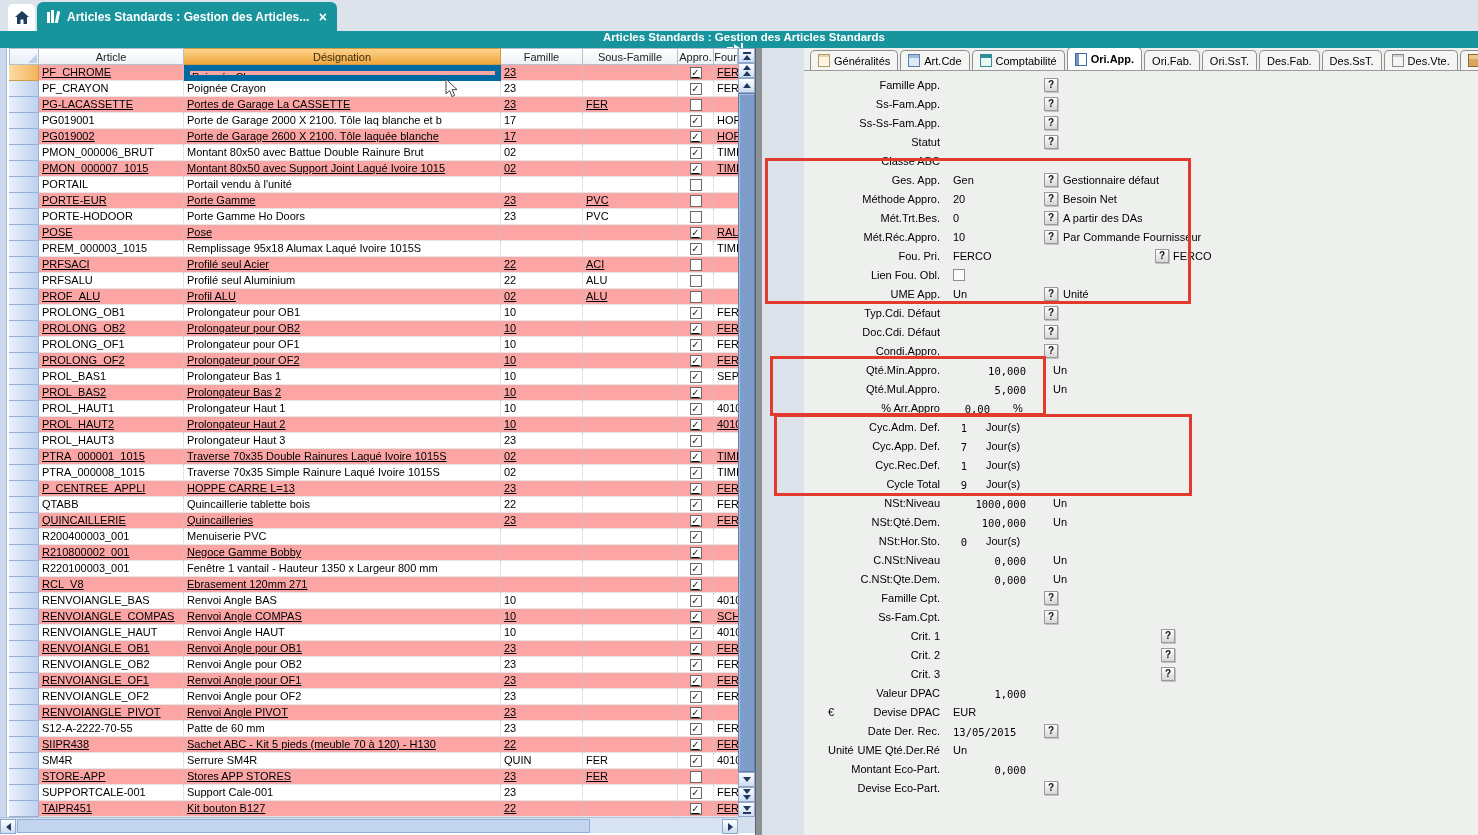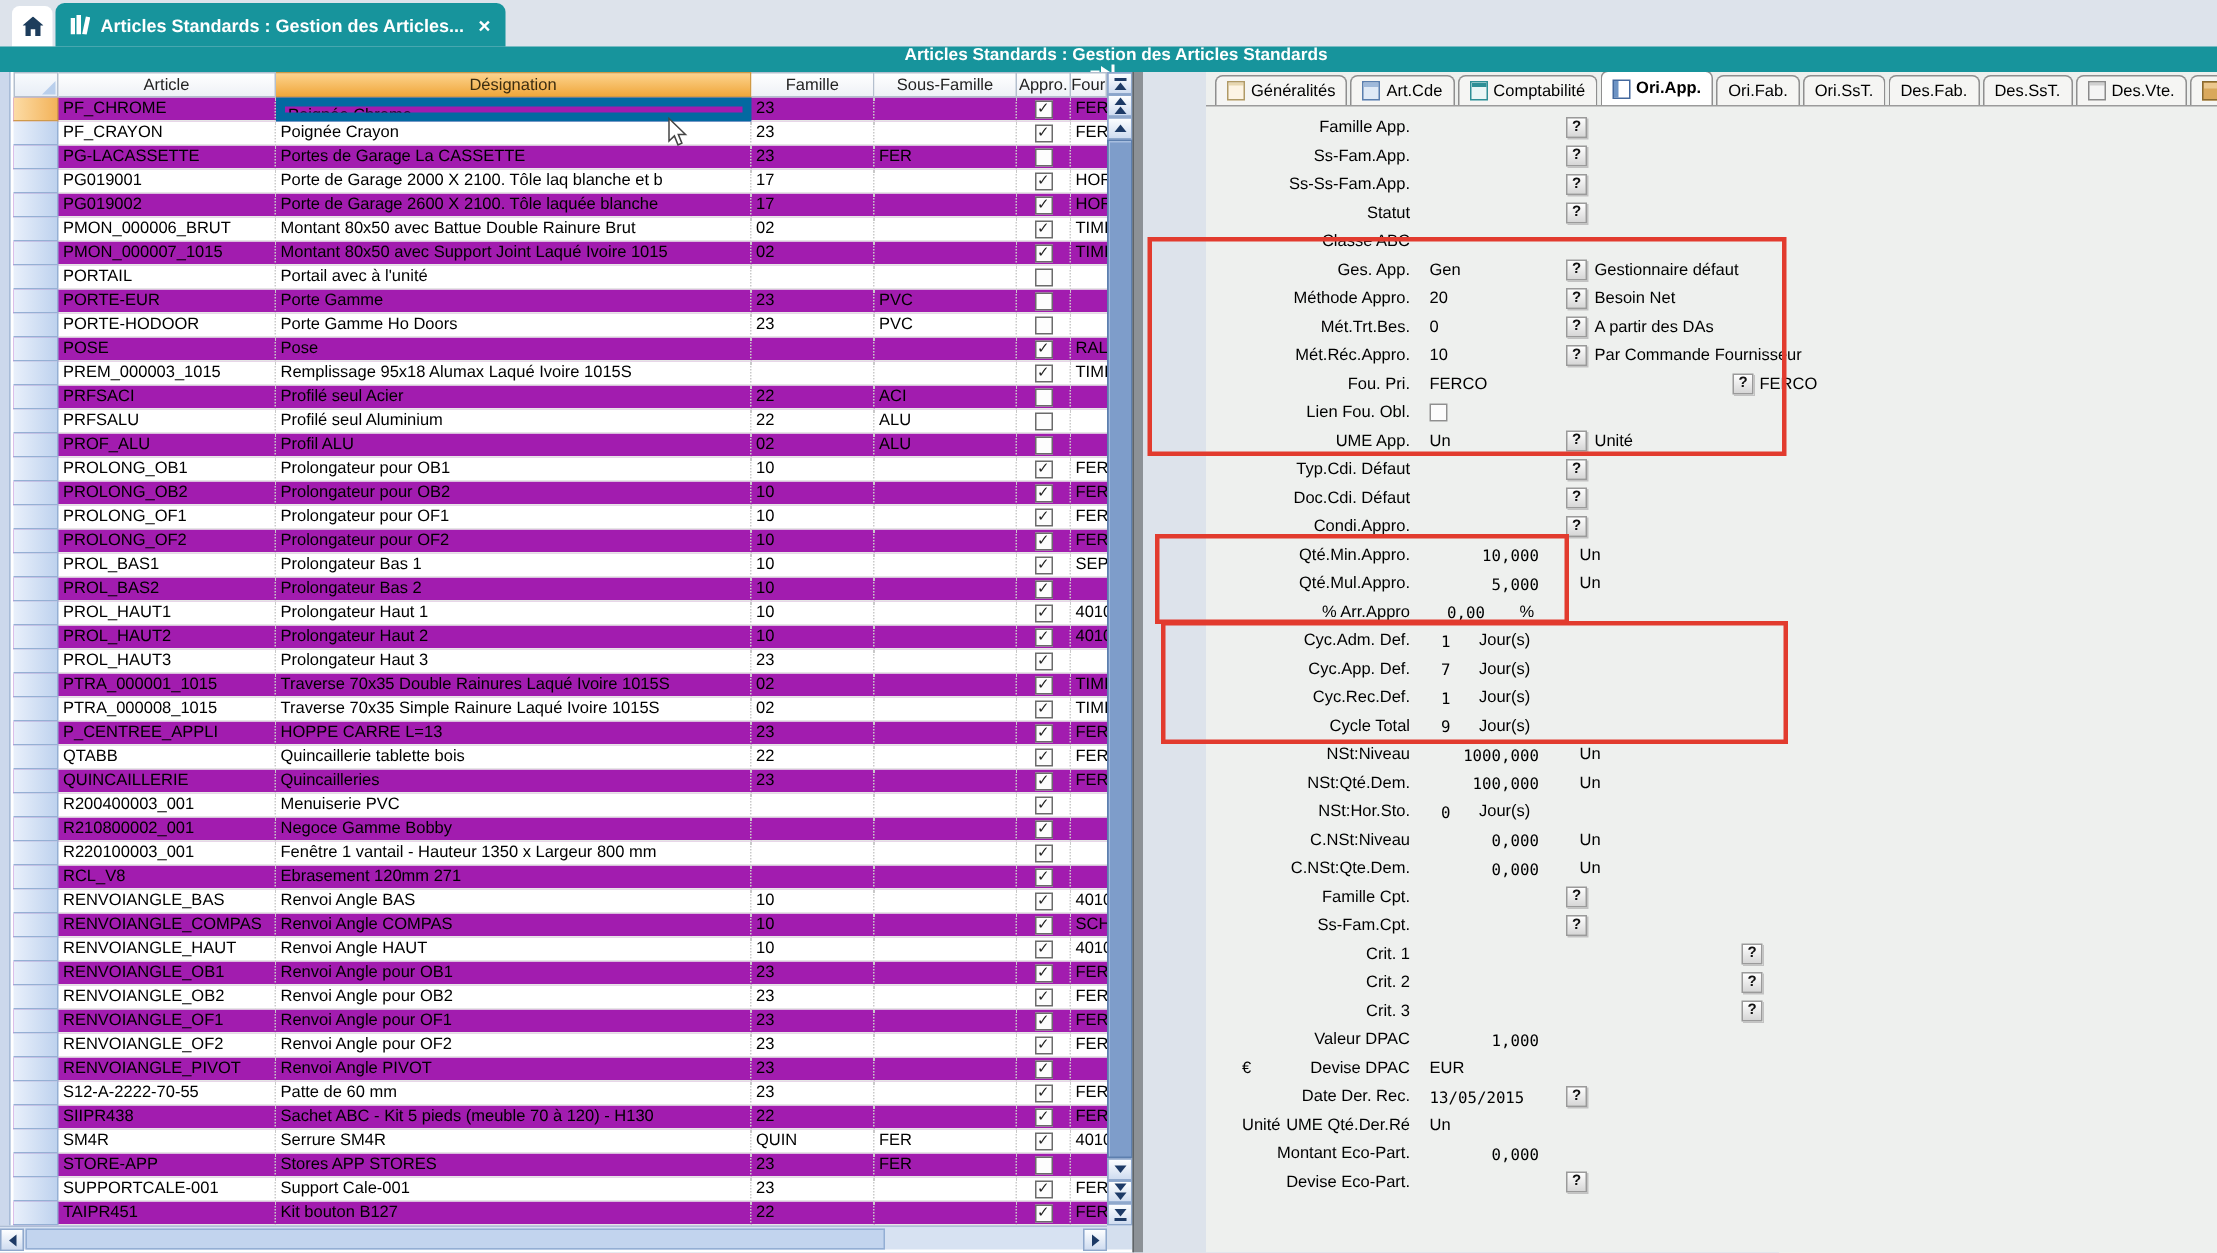--- a/index.html
+++ b/index.html
@@ -33,21 +33,21 @@
   .ghead { display:flex; height:17px; }
   .h { font-size:11px; color:#222; text-align:center; line-height:16px; background:linear-gradient(#ffffff,#eef1f6);
        border:1px solid #b4bfce; border-left:none; overflow:hidden; white-space:nowrap; }
   .h.first { border-left:1px solid #b4bfce; position:relative; background:linear-gradient(#f8fafd,#e8eef6); }
   .h.first .corner { position:absolute; right:1px; bottom:1px; width:0; height:0;
        border-bottom:9px solid #b9cfec; border-left:9px solid transparent; }
   .h.orange { background:linear-gradient(#fcd38d,#f0a73c); border-color:#d09a44; color:#3c2d10; }
   .w-rh{width:30px;} .w-art{width:145px;} .w-des{width:317px;} .w-fam{width:82px;} .w-sfam{width:95px;} .w-app{width:36px;} .w-four{width:24px;}
   .gbody { }
   .trow { display:flex; height:16px; background:#ffffff; }
-  .trow.alt { background:#a21caf; }
+  .trow.alt { background:#fca5a5;text-decoration:underline; }
   .c { font-size:11px; color:#000; line-height:15px; padding:0 3px; white-space:nowrap; overflow:hidden;
        border-right:1px dotted #c9c9c9; border-bottom:1px solid #e6e6e6; }
   .c.rh { width:30px; padding:0; background:linear-gradient(90deg,#e9f0fb,#bed2ee); border-right:1px solid #95b0d4; border-bottom:1px solid #95b0d4; }
   .c.rh.sel { background:linear-gradient(90deg,#fcdca6,#f3b35a); border-right:1px solid #cf9a4a; border-bottom:1px solid #cf9a4a; }
   .c.article{width:145px;} .c.desig{width:317px;} .c.fam{width:82px;} .c.sfam{width:95px;}
   .c.appro{width:36px; display:flex; align-items:center; justify-content:center; padding:0;}
   .c.four{width:24px; border-right:none; padding-right:0;}
   .c.desig.sel { border:6px solid #0369a1; line-height:12px; padding:0 2px; }
   .cb { width:12px; height:12px; border:1px solid #6b6b6b; background:#fdfdfd; font-size:10px; line-height:10px;
         text-align:center; color:#222; display:inline-block; }
@@ -239,21 +239,21 @@
             <div class="c fam">02</div>
             <div class="c sfam"></div>
             <div class="c appro">
               <span class="cb">✓</span>
             </div>
             <div class="c four">TIMI</div>
           </div>
           <div class="trow">
             <div class="c rh"></div>
             <div class="c article">PORTAIL</div>
-            <div class="c desig">Portail avec à l'unité</div>
+            <div class="c desig">Portail vendu à l'unité</div>
             <div class="c fam"></div>
             <div class="c sfam"></div>
             <div class="c appro">
               <span class="cb"></span>
             </div>
             <div class="c four"></div>
           </div>
           <div class="trow alt">
             <div class="c rh"></div>
             <div class="c article">PORTE-EUR</div>

